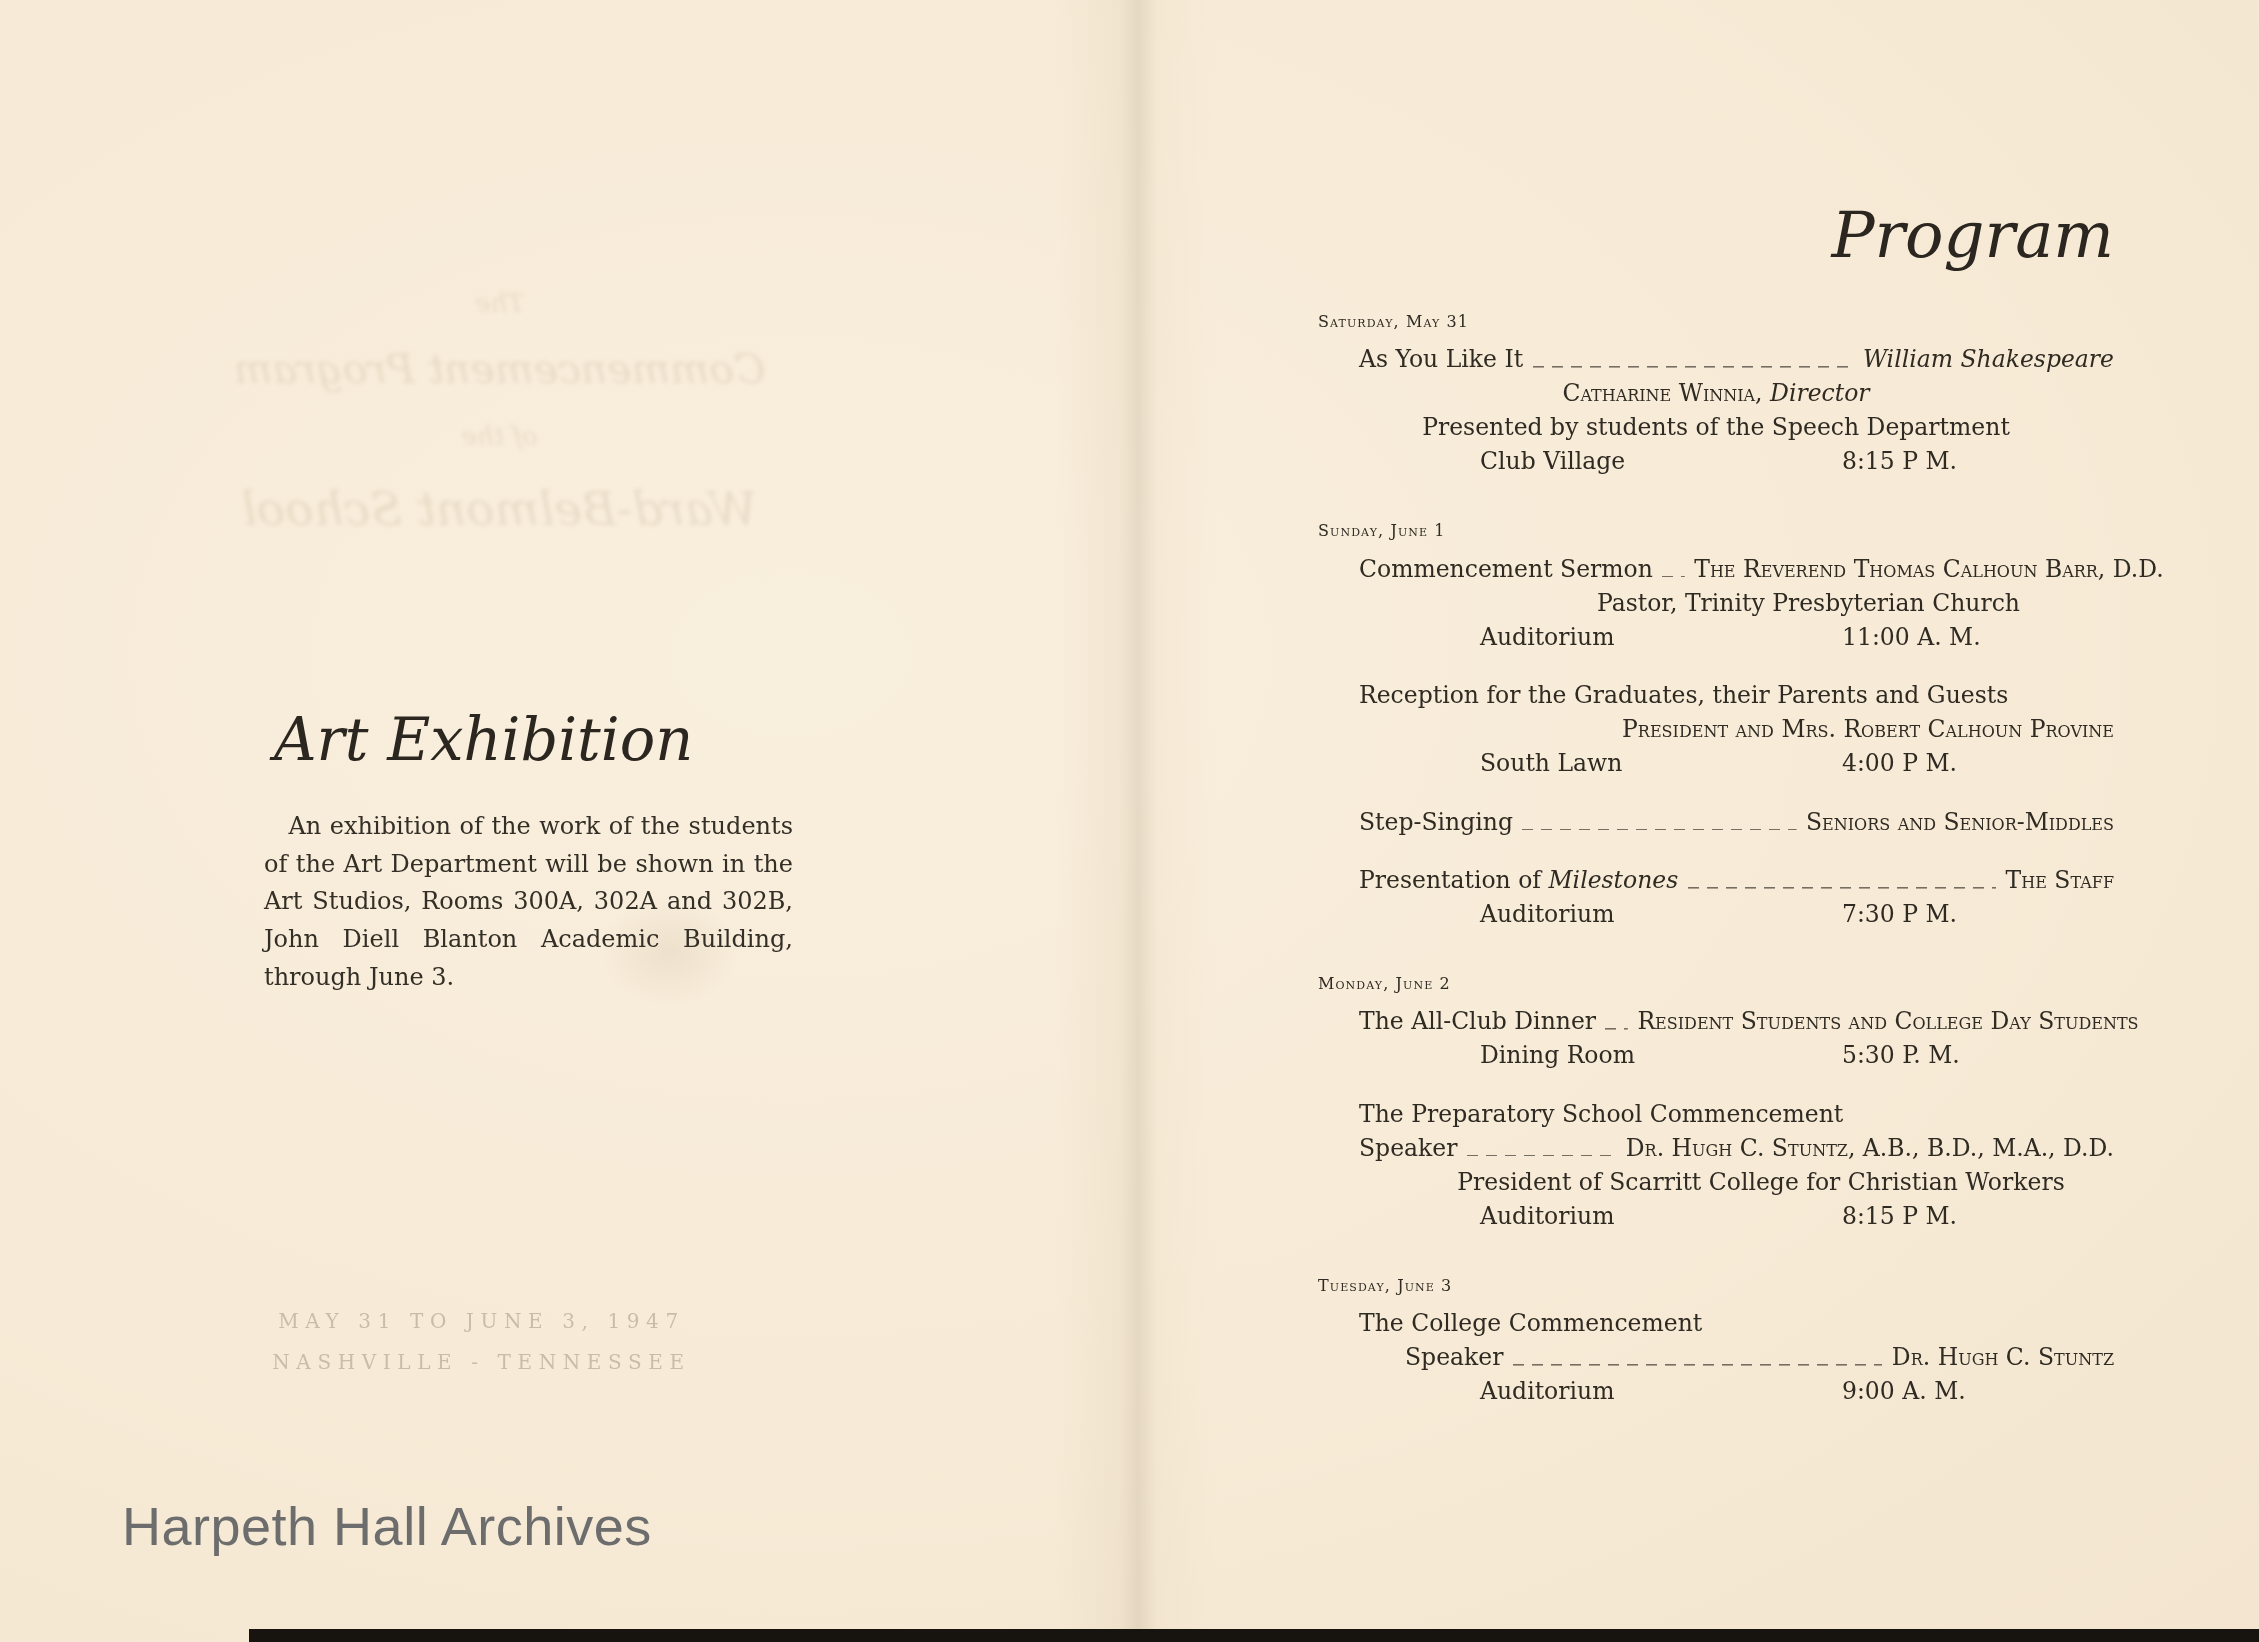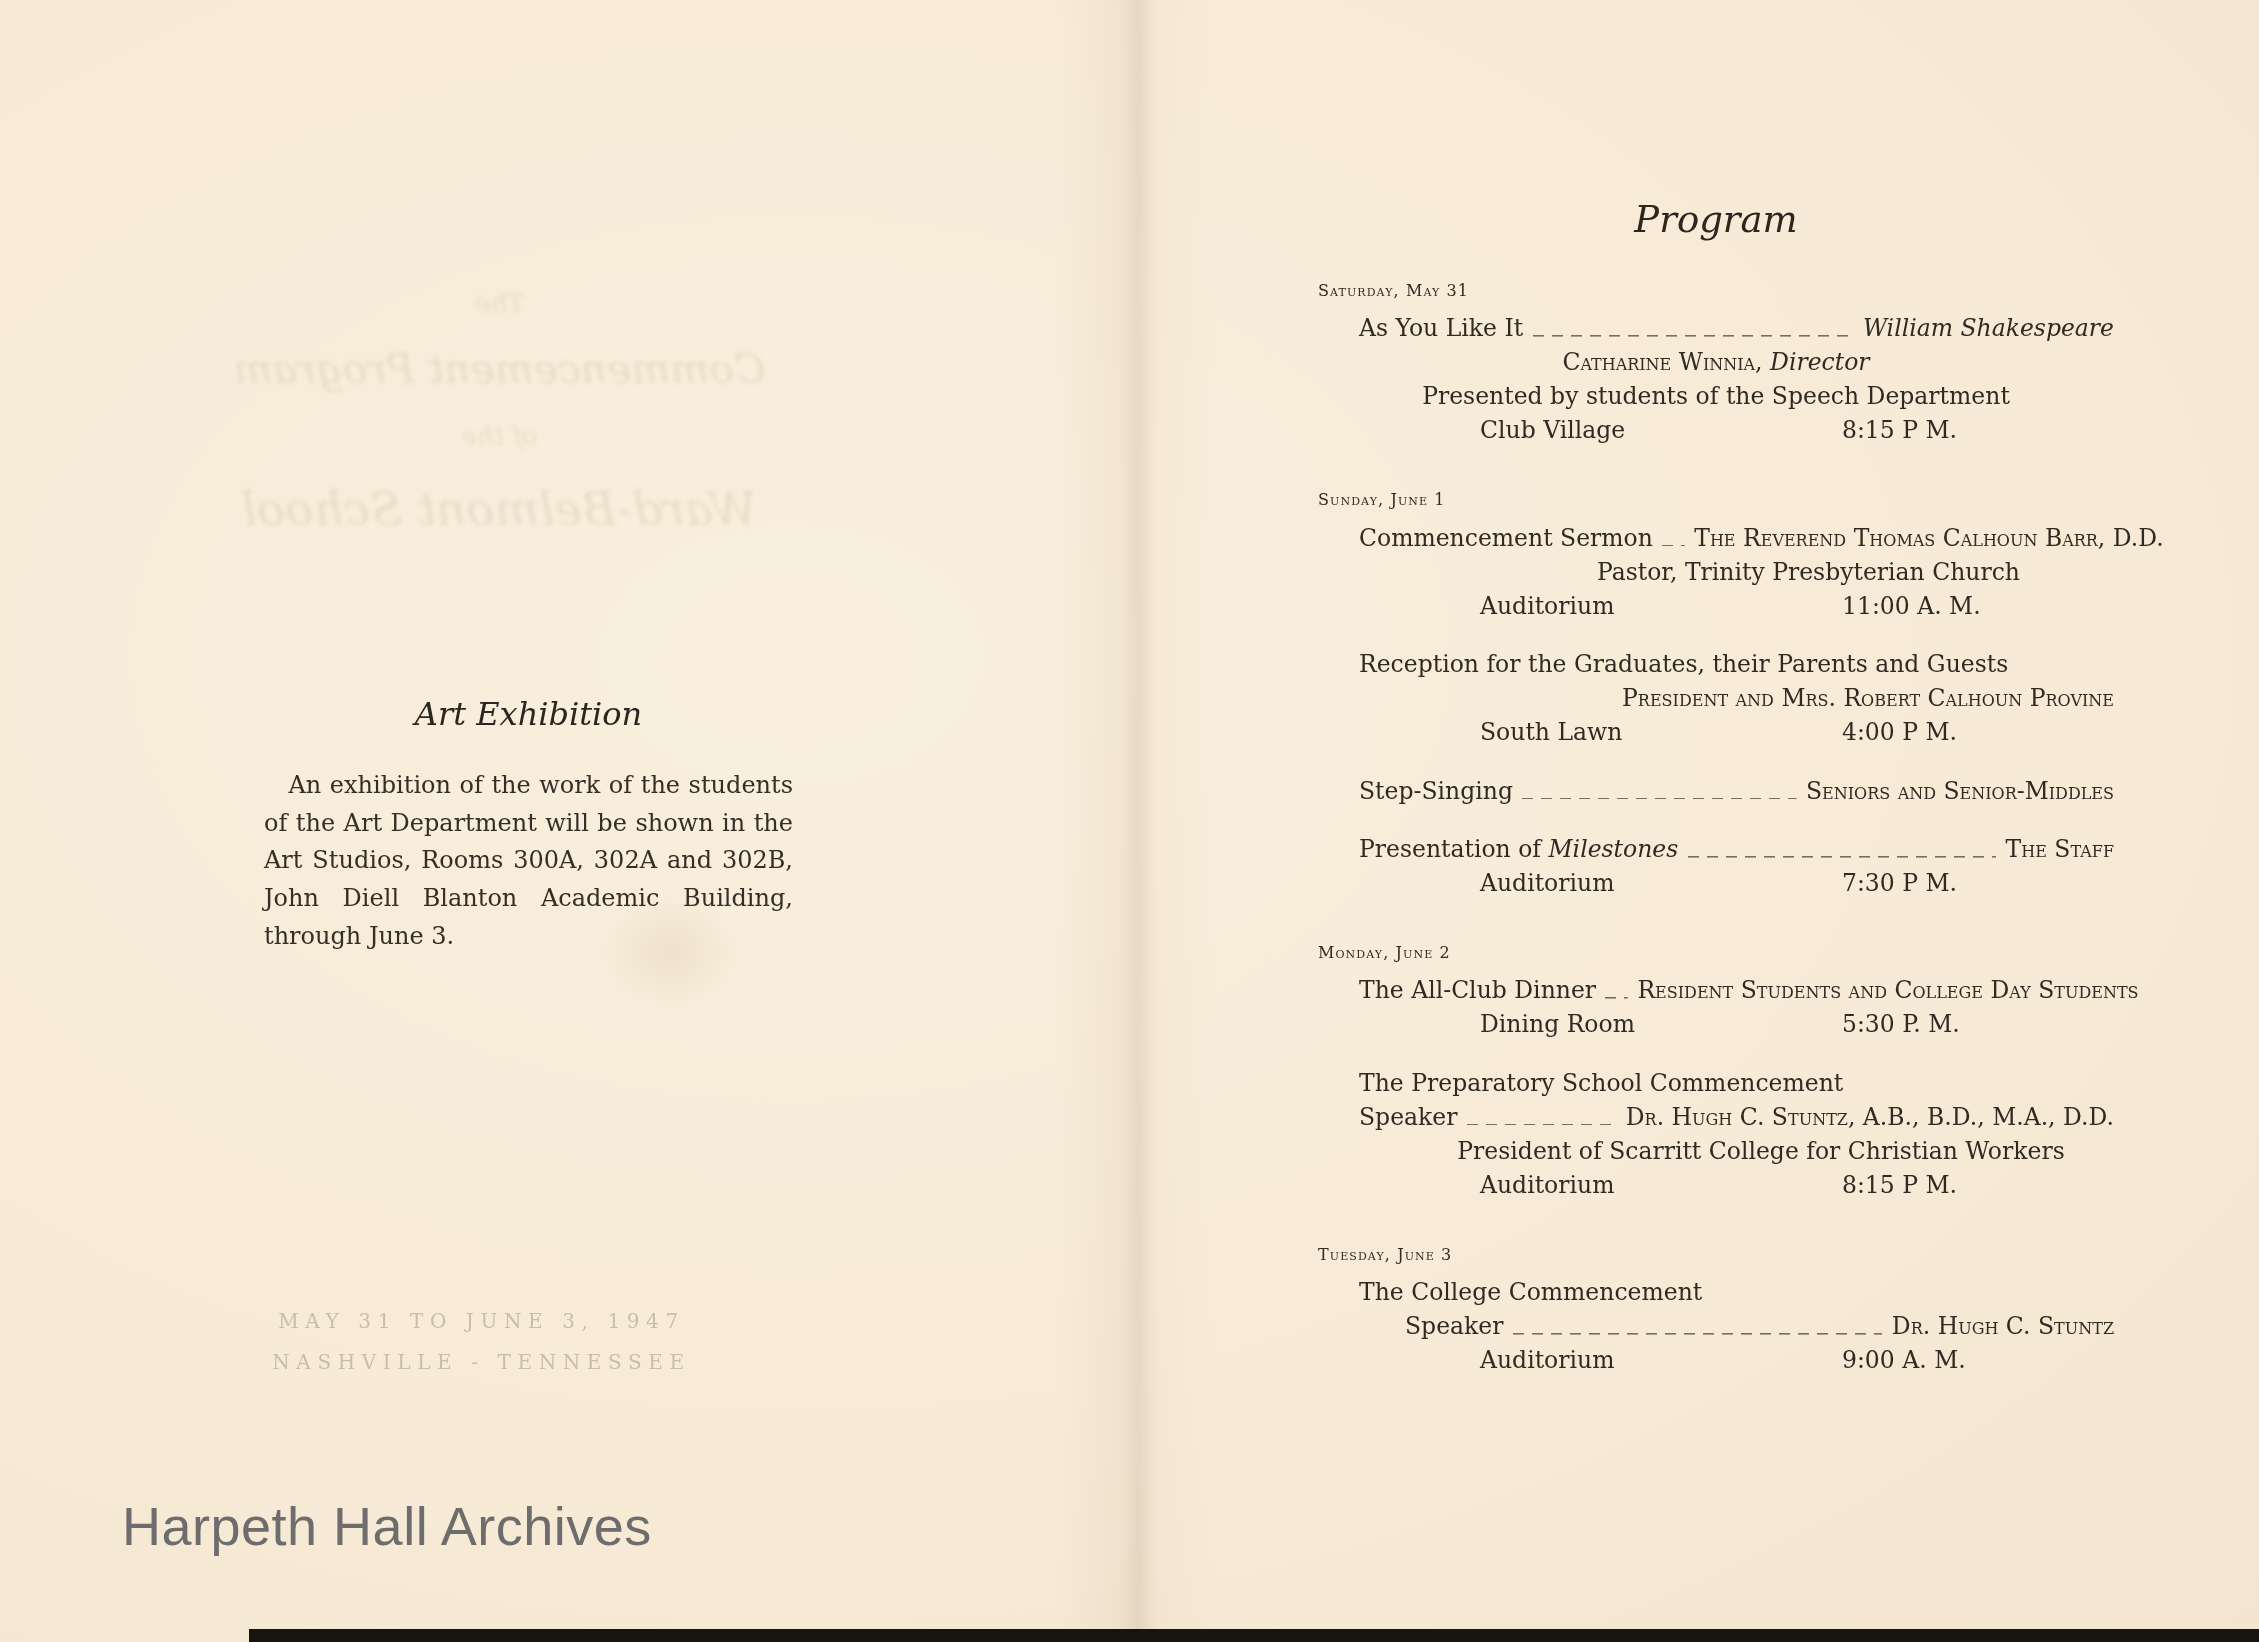--- a/index.html
+++ b/index.html
@@ -15,31 +15,31 @@
   
   .ghost-script{position:absolute;left:217px;top:273px;width:565px;text-align:center;
     transform:scaleX(-1);opacity:0.18;color:#a08e6e;font-style:italic;filter:blur(1.9px);}
   .ghost-script .g1{font-size:26px;line-height:60px;}
   .ghost-script .g2{font-size:41px;line-height:73px;}
   .ghost-script .g3{font-size:26px;line-height:60px;}
   .ghost-script .g4{font-size:47px;line-height:85px;}
   .ghost-seal{position:absolute;left:599px;top:895px;width:141px;height:113px;border-radius:50%;
     background:radial-gradient(ellipse, rgba(180,160,130,0.16) 0%, rgba(180,160,130,0.0) 70%);}
   .left-block{position:absolute;left:264px;top:695px;width:529px;}
-  .art-title{margin:0;text-align:center;font-style:italic;font-weight:500;font-size:32px;color:#2b2620;}
+  .art-title{margin:10px;text-align:left;font-style:italic;font-weight:500;font-size:59px;color:#2b2620;}
   .art-body{margin:34px 0 0 0;font-size:24px;line-height:1.57;text-align:justify;text-indent:24.5px;color:#332e26;}
   .ghost-caps{position:absolute;left:218px;top:1301px;width:527px;text-align:center;
     color:#8f8674;opacity:0.45;font-weight:400;filter:blur(0.6px);}
   .ghost-caps div{font-size:20px;letter-spacing:6.6px;line-height:41px;}
   .watermark{position:absolute;left:122px;top:1495px;font-family:"Liberation Sans", sans-serif;
     font-size:54px;color:#6d6d6d;letter-spacing:0.5px;}
 
   
   .right-page{position:absolute;left:1318px;top:198px;width:796px;font-size:23.5px;color:#2f2a22;}
-  .program-title{margin:0 0 40px 0;text-align:center;font-style:italic;font-weight:500;font-size:37px;color:#2b2620;}
+  .program-title{margin:0 0 40px 0;text-align:right;font-style:italic;font-weight:500;font-size:64px;color:#2b2620;}
   .day{margin-bottom:43px;}
   .day-heading{font-variant:small-caps;letter-spacing:1.1px;font-size:16px;margin-bottom:11.3px;}
   .event{margin-bottom:24.5px;}
   .row{min-height:34px;line-height:34px;}
   .leader-row{display:flex;align-items:baseline;}
   .leader{flex:1 1 22.6px;min-width:22.6px;height:1.9px;align-self:flex-end;margin:0 9.4px 8.5px 9.4px;opacity:0.75;
     background-image:repeating-linear-gradient(to right,#4a443a 0,#4a443a 11.3px,transparent 11.3px,transparent 19px);
     background-size:100% 1.6px;background-repeat:no-repeat;background-position:bottom;}
   .center-row{text-align:center;}
   .center-row.shift-r{padding-left:90px;}

